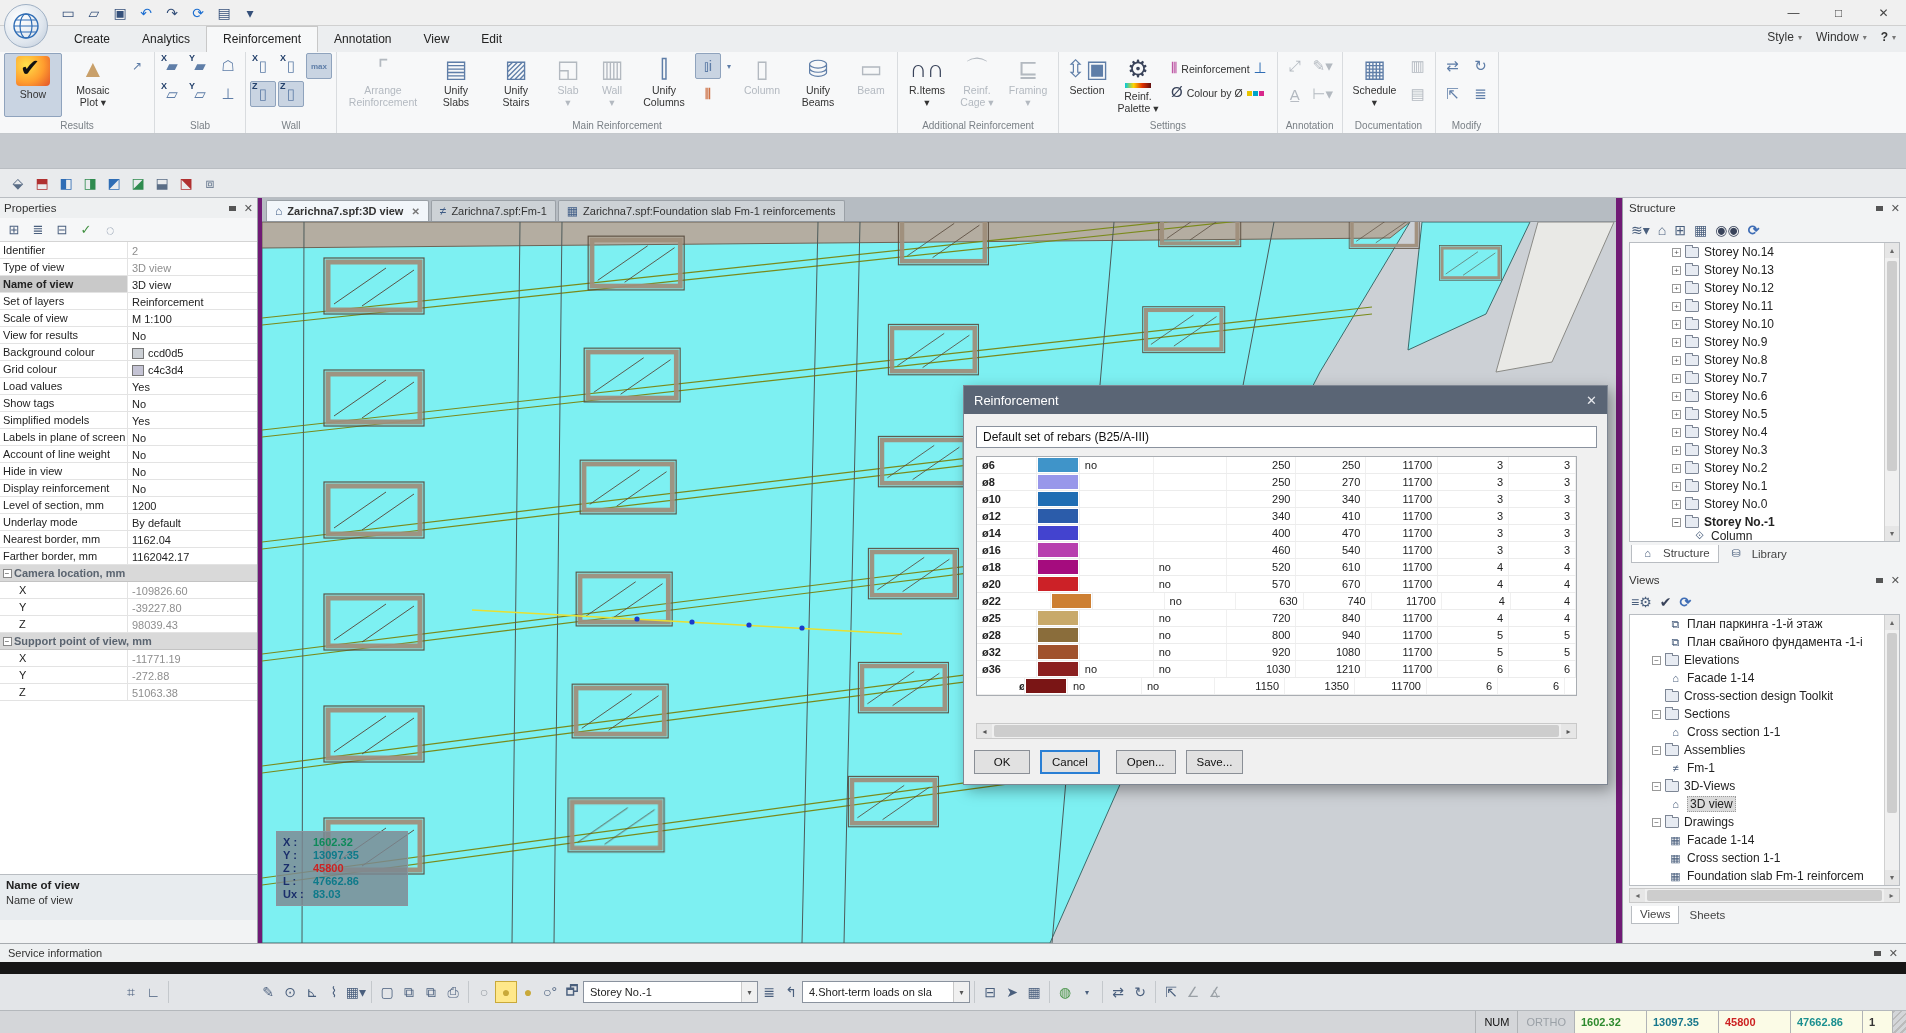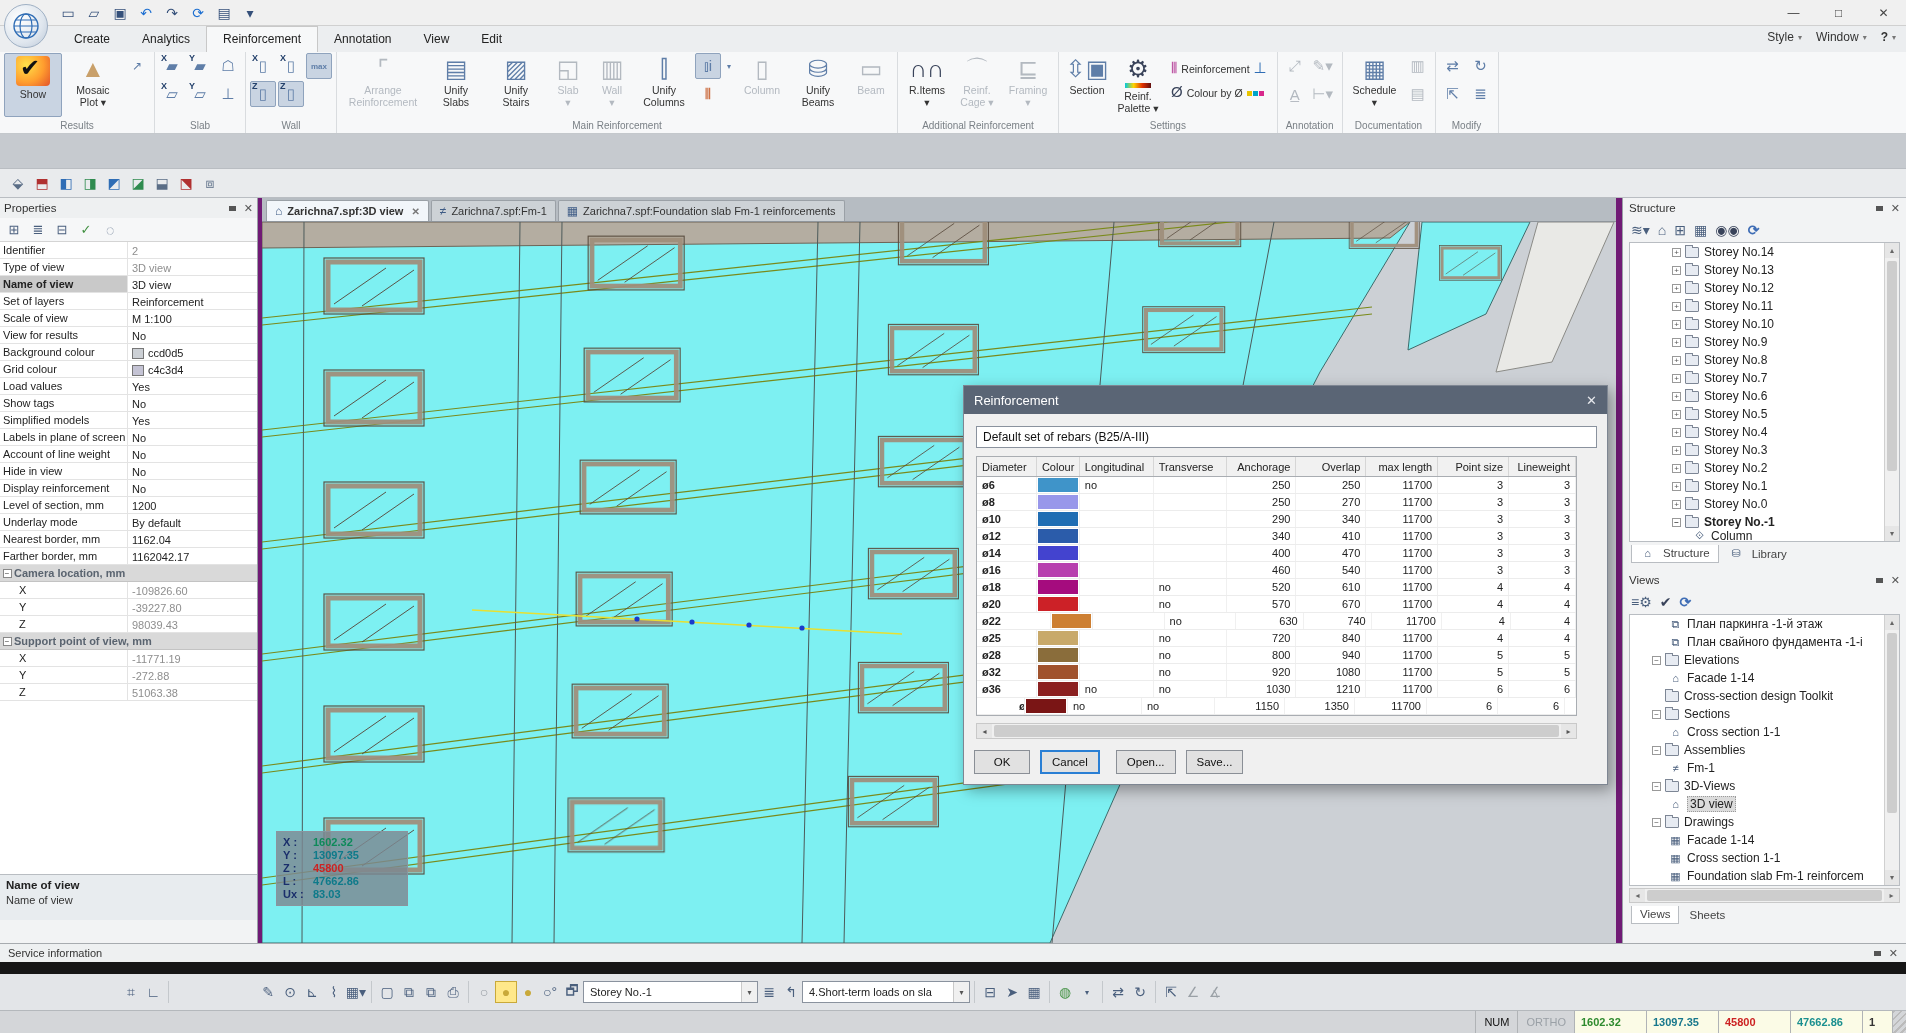--- a/index.html
+++ b/index.html
@@ -933,31 +933,20 @@
     </div>
   </div>
 
   <div class="dialog">
     <div class="dtitle">
       <span>Reinforcement</span>
       <span class="dx">✕</span>
     </div>
     <div class="dfield">Default set of rebars (B25/A-III)</div>
     <div class="dtable" id="dtable">
-        <div class="dhr">
-          <div class="dhc" style="width: 60px;">Diameter</div>
-          <div class="dhc" style="width: 43px;">Colour</div>
-          <div class="dhc" style="width: 74px;">Longitudinal</div>
-          <div class="dhc" style="width: 73px;">Transverse</div>
-          <div class="dhc num" style="width: 70px;">Anchorage</div>
-          <div class="dhc num" style="width: 70px;">Overlap</div>
-          <div class="dhc num" style="width: 72px;">max length</div>
-          <div class="dhc num" style="width: 71px;">Point size</div>
-          <div class="dhc num" style="width: 67px;">Lineweight</div>
-        </div>
         <div class="drow">
           <div class="dc dia" style="width: 60px;">ø6</div>
           <div class="dc col" style="width: 43px;">
             <div class="cs" style="background: rgb(63, 148, 201);"></div>
           </div>
           <div class="dc" style="width: 74px;">no</div>
           <div class="dc" style="width: 73px;"></div>
           <div class="dc num" style="width: 70px;">250</div>
           <div class="dc num" style="width: 70px;">250</div>
           <div class="dc num" style="width: 72px;">11700</div>

